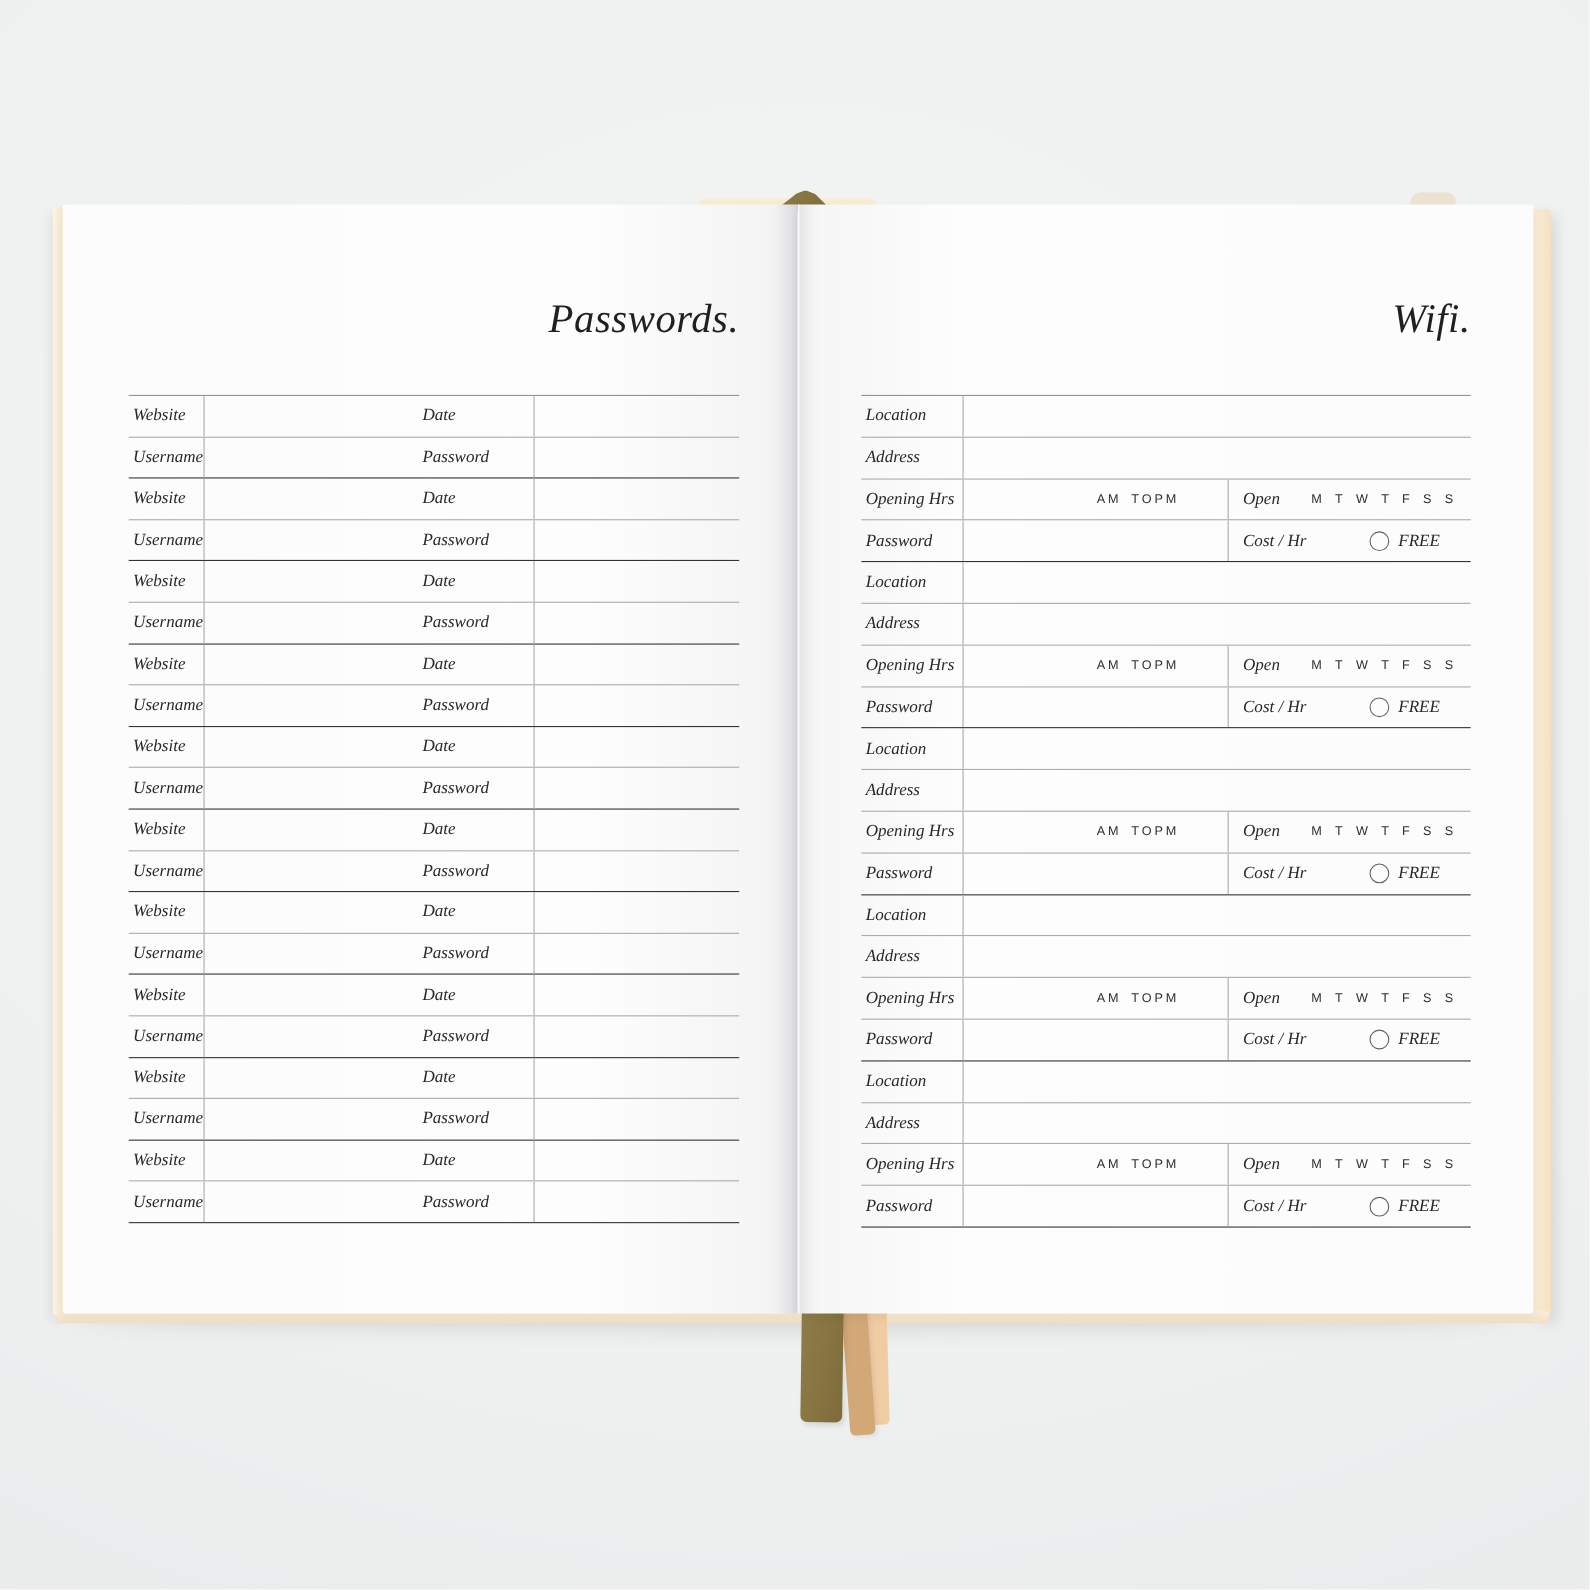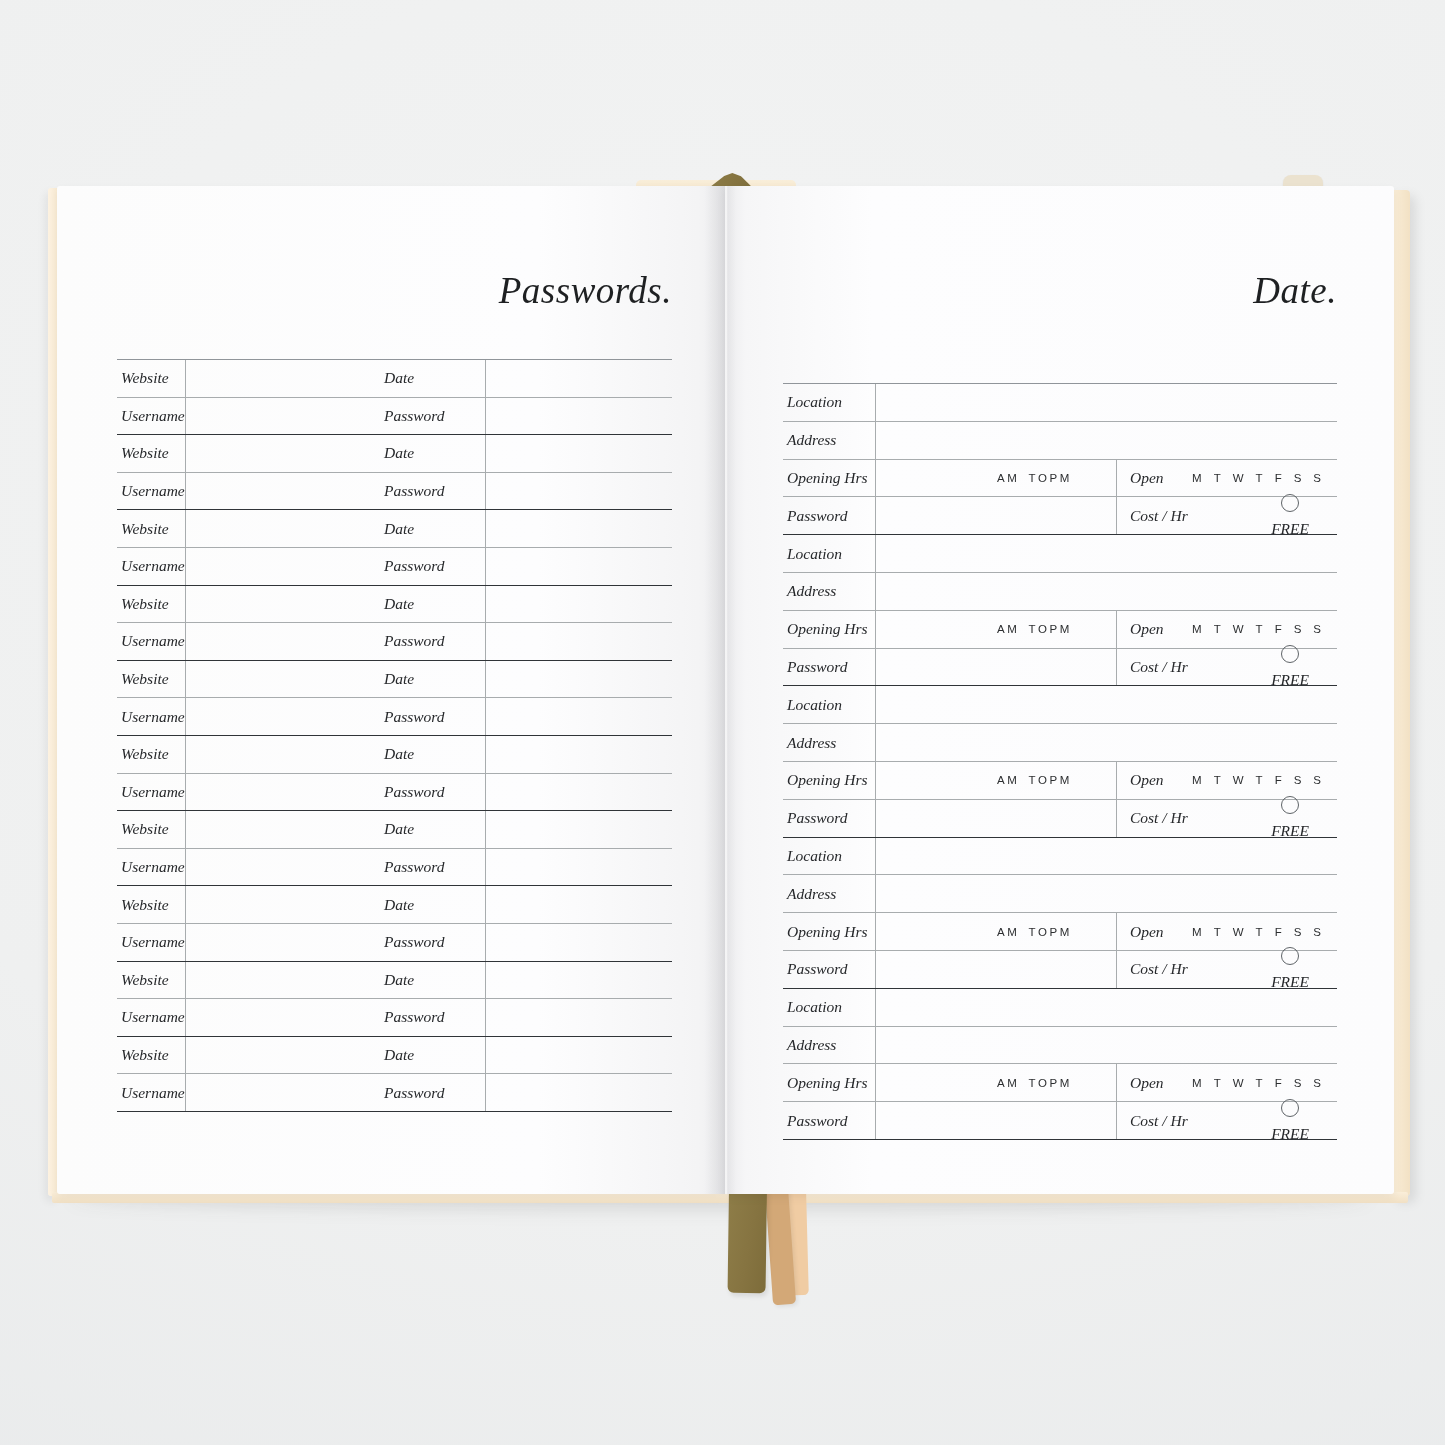--- a/index.html
+++ b/index.html
@@ -52,21 +52,21 @@
       rgba(255,255,255,.85) 52%,rgba(140,142,148,.08) 57%,transparent 78%);}
 
   .page-title{top:272px;text-align:right;font-style:italic;font-size:37px;line-height:38px;
     letter-spacing:.5px;color:#1e2022;z-index:5;}
   .title-left{left:117px;width:555px;}
   .title-right{left:783px;width:554px;}
 
   
   .ptable{top:359px;z-index:5;border-top:1.2px solid #90959a;}
   .table-left{left:117px;width:555px;}
-  .table-right{left:783px;width:554px;margin-top:24px;}
+  .table-right{left:783px;width:554px;}
   .block{border-bottom:1.8px solid var(--line-thick,#303438);}
   .trow{display:flex;align-items:stretch;}
   .table-left .trow{height:36.6px;}
   .table-right .trow{height:36.8px;}
   .trow + .trow{border-top:1px solid var(--line-thin,#a8acae);}
   .cell{display:flex;align-items:center;box-sizing:border-box;}
   .vline{border-left:1px solid var(--line-thin,#a8acae);}
 
   .ilabel{font-style:italic;font-size:15.5px;color:var(--ink,#26282b);white-space:nowrap;}
   .sans-sm{font-family:"Liberation Sans",sans-serif;font-size:11.5px;color:#2c2e30;
@@ -79,21 +79,21 @@
   .pw-end{flex:1;}
 
   
   .wf-lbl{width:92px;padding-left:4px;}
   .wf-val{flex:1;}
   .wf-mid{width:241px;justify-content:center;padding:0 13px 0 90px;}
   .wf-mid .amto{display:flex;gap:9px;}
   .wf-right{flex:1;padding:0 16px 0 13px;gap:12px;}
   .wf-right .days{margin-left:auto;display:flex;gap:12px;letter-spacing:0;}
   .wf-right.cost{padding-right:28px;}
-  .free-group{margin-left:auto;display:flex;align-items:center;gap:8px;flex-direction:column;}
+  .free-group{margin-left:auto;display:flex;align-items:center;gap:8px;}
   .free-circle{width:16px;height:16px;border:1.2px solid #5f6468;border-radius:50%;
     display:inline-block;background:transparent;}
 </style>
 </head>
 <body>
 
 <div class="abs book-shadow"></div>
 <div class="abs edge-left"></div>
 <div class="abs edge-right"></div>
 <div class="abs cream-spine-top"></div>
@@ -102,21 +102,21 @@
 <div class="abs edge-bottom"></div>
 <div class="abs ribbon ribbon-peach"></div>
 <div class="abs ribbon ribbon-tan"></div>
 <div class="abs ribbon ribbon-olive"></div>
 
 <div class="abs page page-left"></div>
 <div class="abs page page-right"></div>
 <div class="abs spine-crease"></div>
 
 <div class="abs page-title title-left">Passwords.</div>
-<div class="abs page-title title-right">Date.</div>
+<div class="abs page-title title-right">Wifi.</div>
 
 <div class="abs ptable table-left">
 
     <div class="block">
       <div class="trow">
         <div class="cell pw-lbl">
           <span class="ilabel">Website</span>
         </div>
         <div class="cell pw-mid vline">
           <span class="ilabel inset">Date</span>

